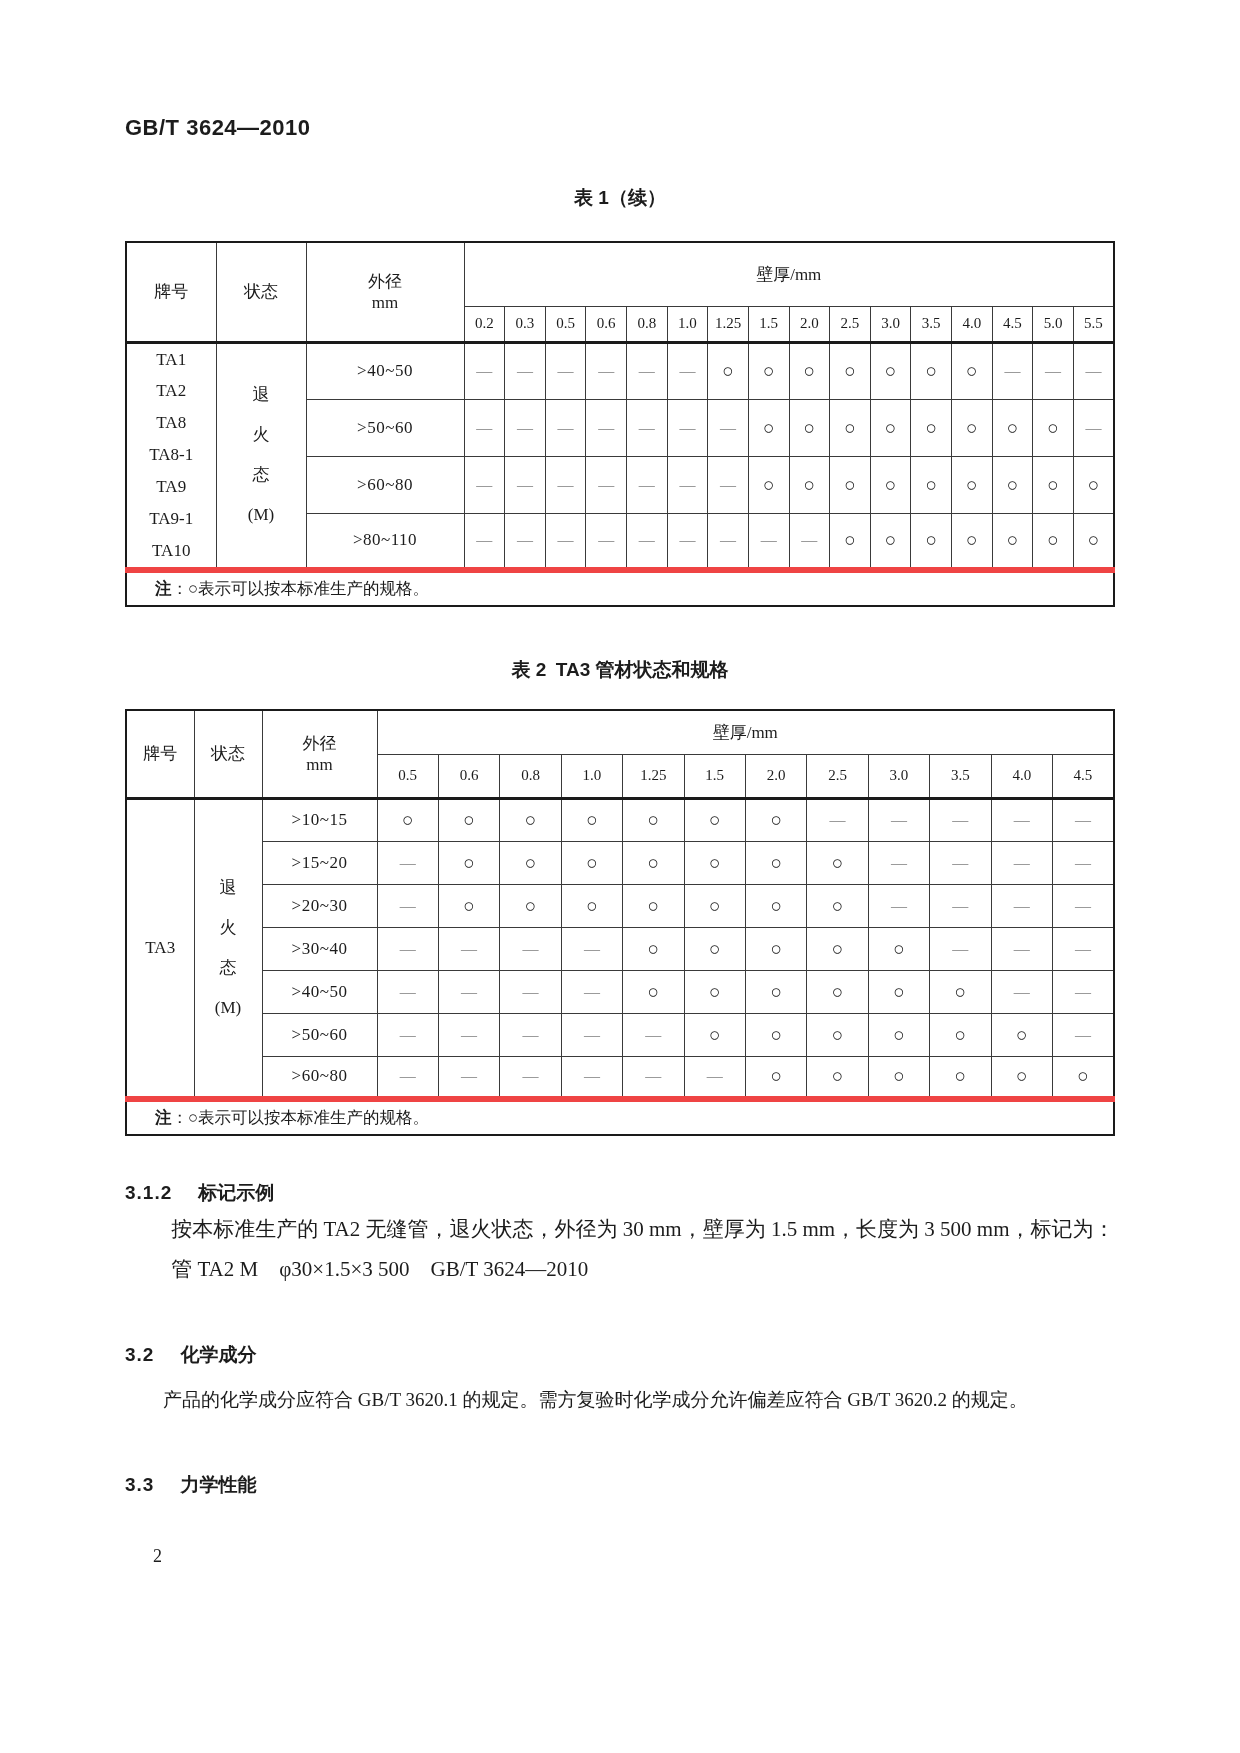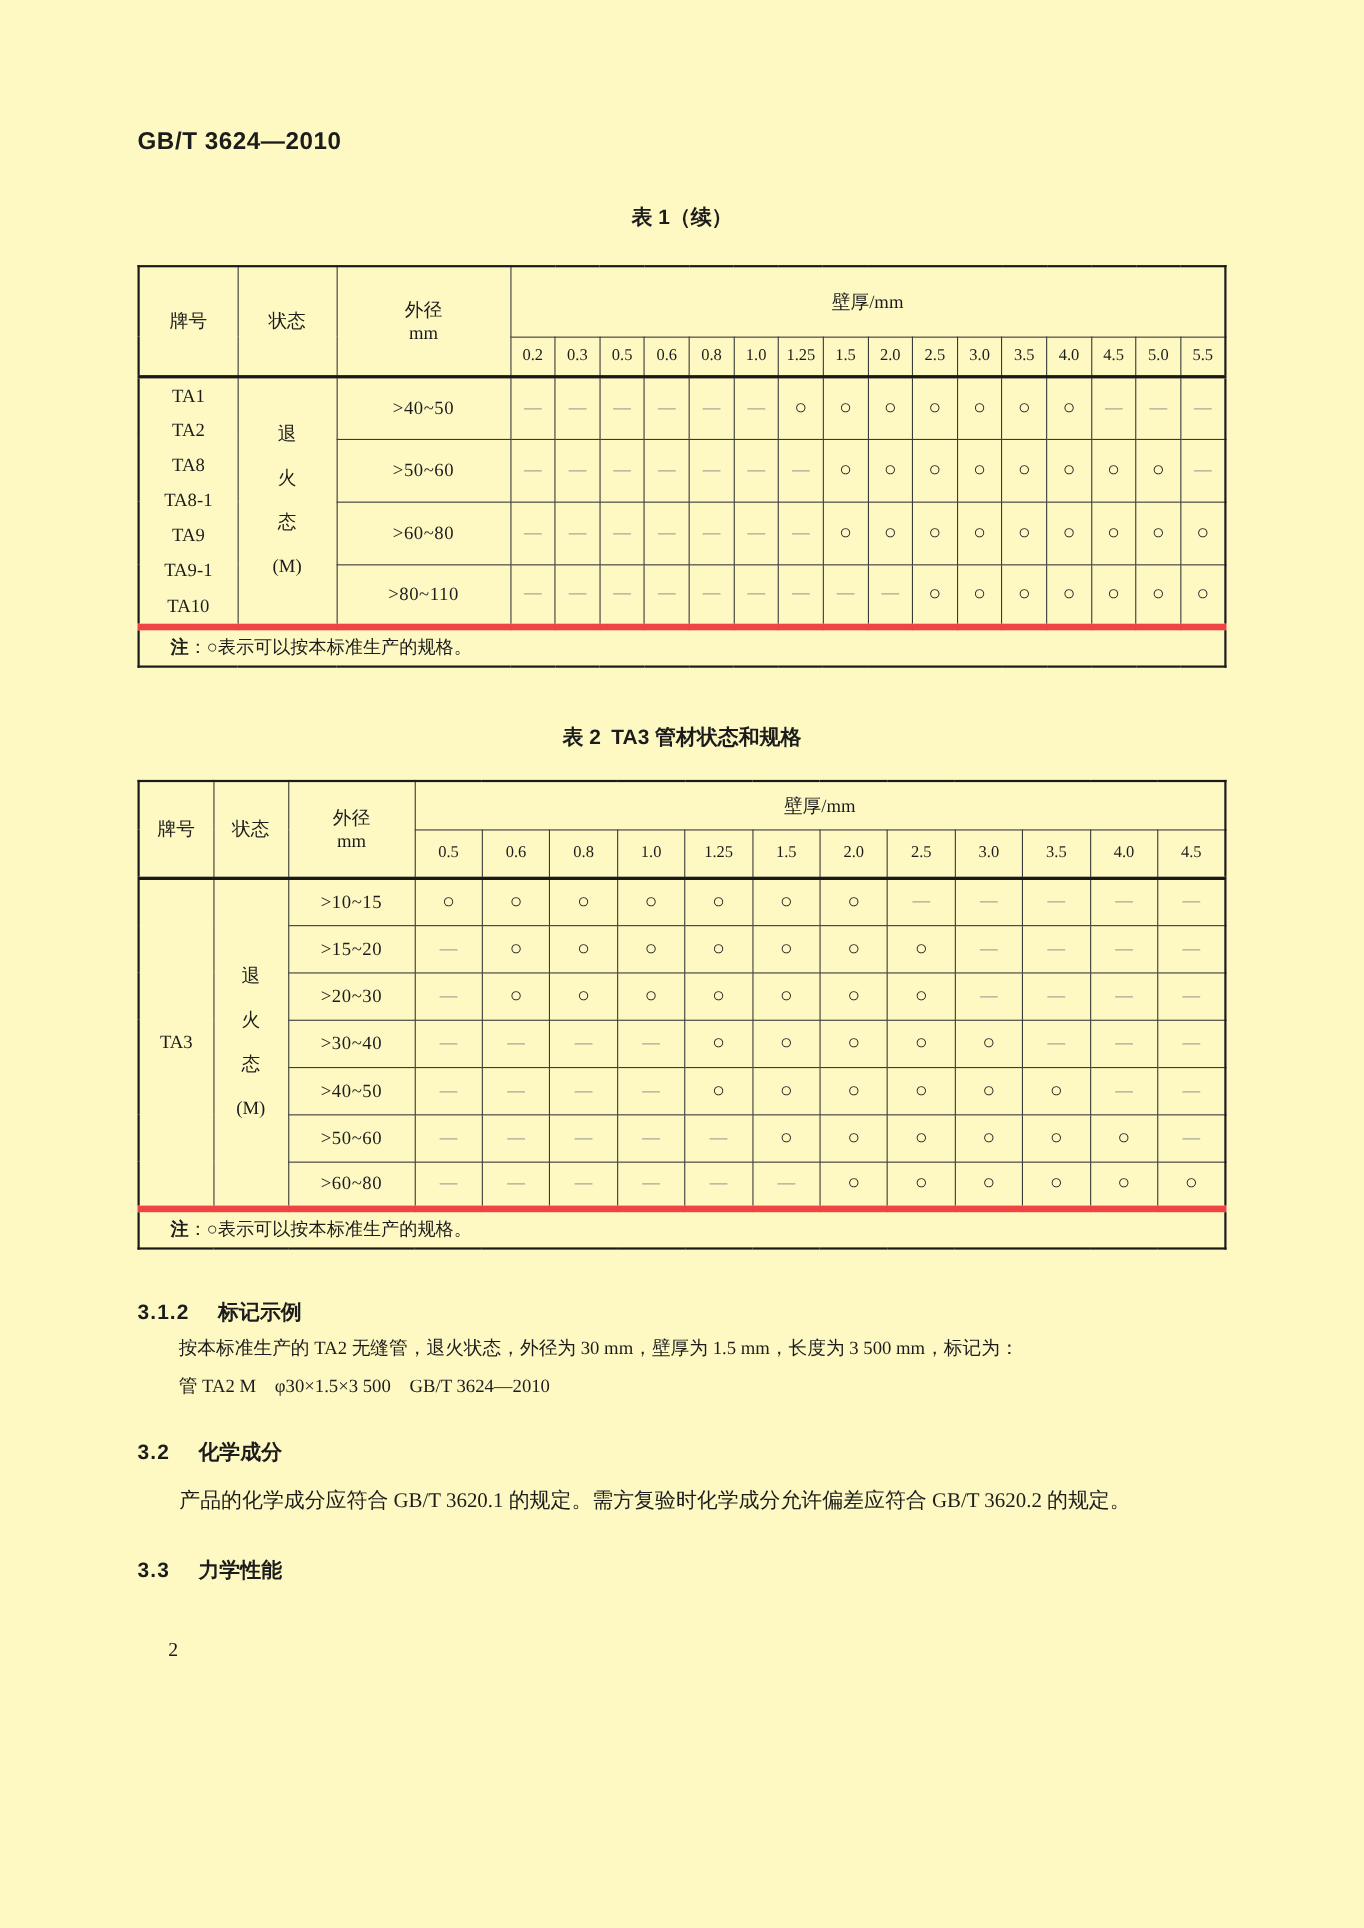--- a/index.html
+++ b/index.html
@@ -1,17 +1,17 @@
 <!DOCTYPE html>
 <html><head>
 <meta charset="utf-8">
 <style>
   html,body { margin:0; padding:0; background:#e8e8e8; }
   .page {
-    width:1240px; height:1753px; background:#fef9c3; margin:0 auto;
+    width:1240px; height:1753px; background:#ffffff; margin:0 auto;
     position:relative; box-sizing:border-box;
     padding:115px 125px 0 125px;
     font-family:"Liberation Serif","DejaVu Serif",serif;
     color:#1c1c1c;
   }
   .doc-header {
     font-family:"Liberation Sans","DejaVu Sans",sans-serif;
     font-weight:bold; font-size:22px; letter-spacing:0.5px;
   }
   .table-title {
@@ -42,29 +42,29 @@
   td.brand { font-size:17px; line-height:1.88; }
   td.state { font-size:17px; line-height:2.35; }
   td.dia { font-size:17px; letter-spacing:0.5px; }
   td.mark { font-size:19px; color:#222; }
   td.dash { font-size:16px; color:#8a8a8a; }
   tr.note-row { height:36px; }
   tr.note-row td {
     text-align:left; padding-left:28px; font-size:16.5px; border-top:6px solid #ef4444;
   }
   tr.note-row b { font-family:"Liberation Sans","DejaVu Sans",sans-serif; font-weight:bold; }
-  .section { margin-top:34px; }
+  .section { margin-top:56px; }
   .section.first { margin-top:44px; }
   .sec-heading {
     font-family:"Liberation Sans","DejaVu Sans",sans-serif;
     font-weight:bold; font-size:19px;
   }
   .sec-heading .sec-num { margin-right:26px; letter-spacing:1px; }
   .para { font-size:19px; line-height:1.68; margin:16px 0 0 0; text-indent:2em; white-space:pre-wrap; }
-  .para.example { font-size:17px; line-height:1.62; margin-top:6px; text-indent:2.2em; }
+  .para.example { font-size:21px; line-height:1.62; margin-top:6px; text-indent:2.2em; }
   .page-number { margin-top:48px; font-size:18px; padding-left:28px; }
 </style>
 </head>
 <body>
 
 <div class="page">
   <div class="doc-header">GB/T 3624—2010</div>
 
   <div class="table-title tt1">表 1（续）</div>
   <table class="spec" id="table1">

